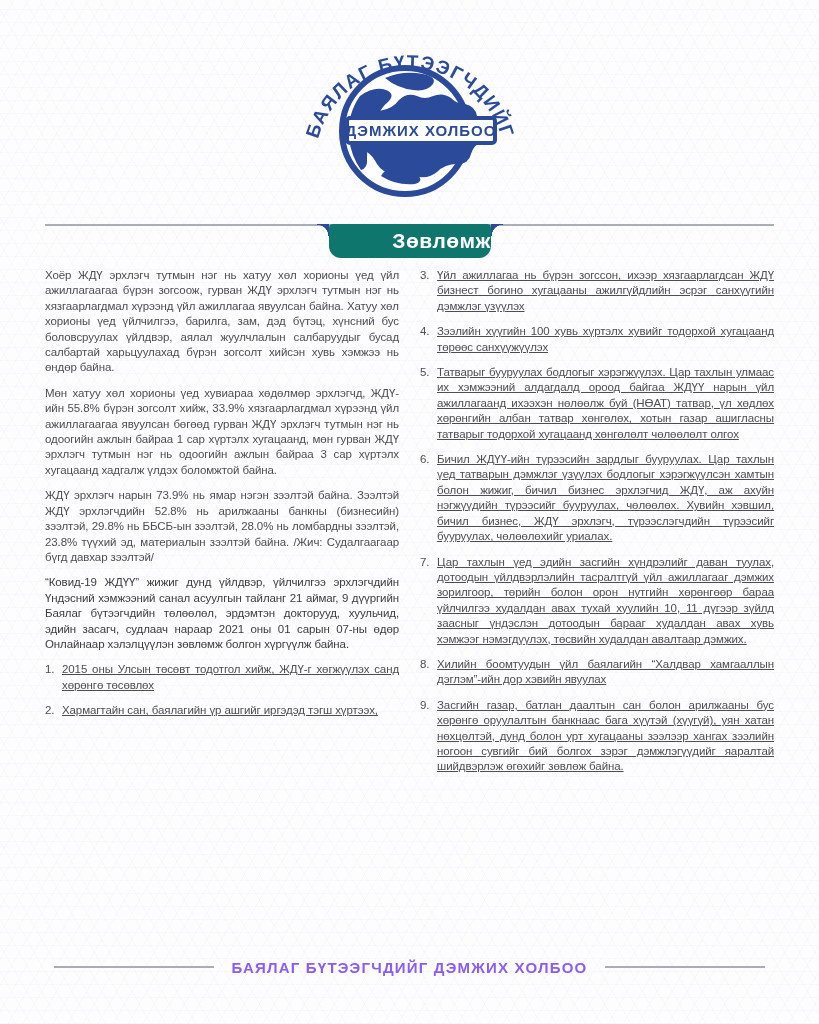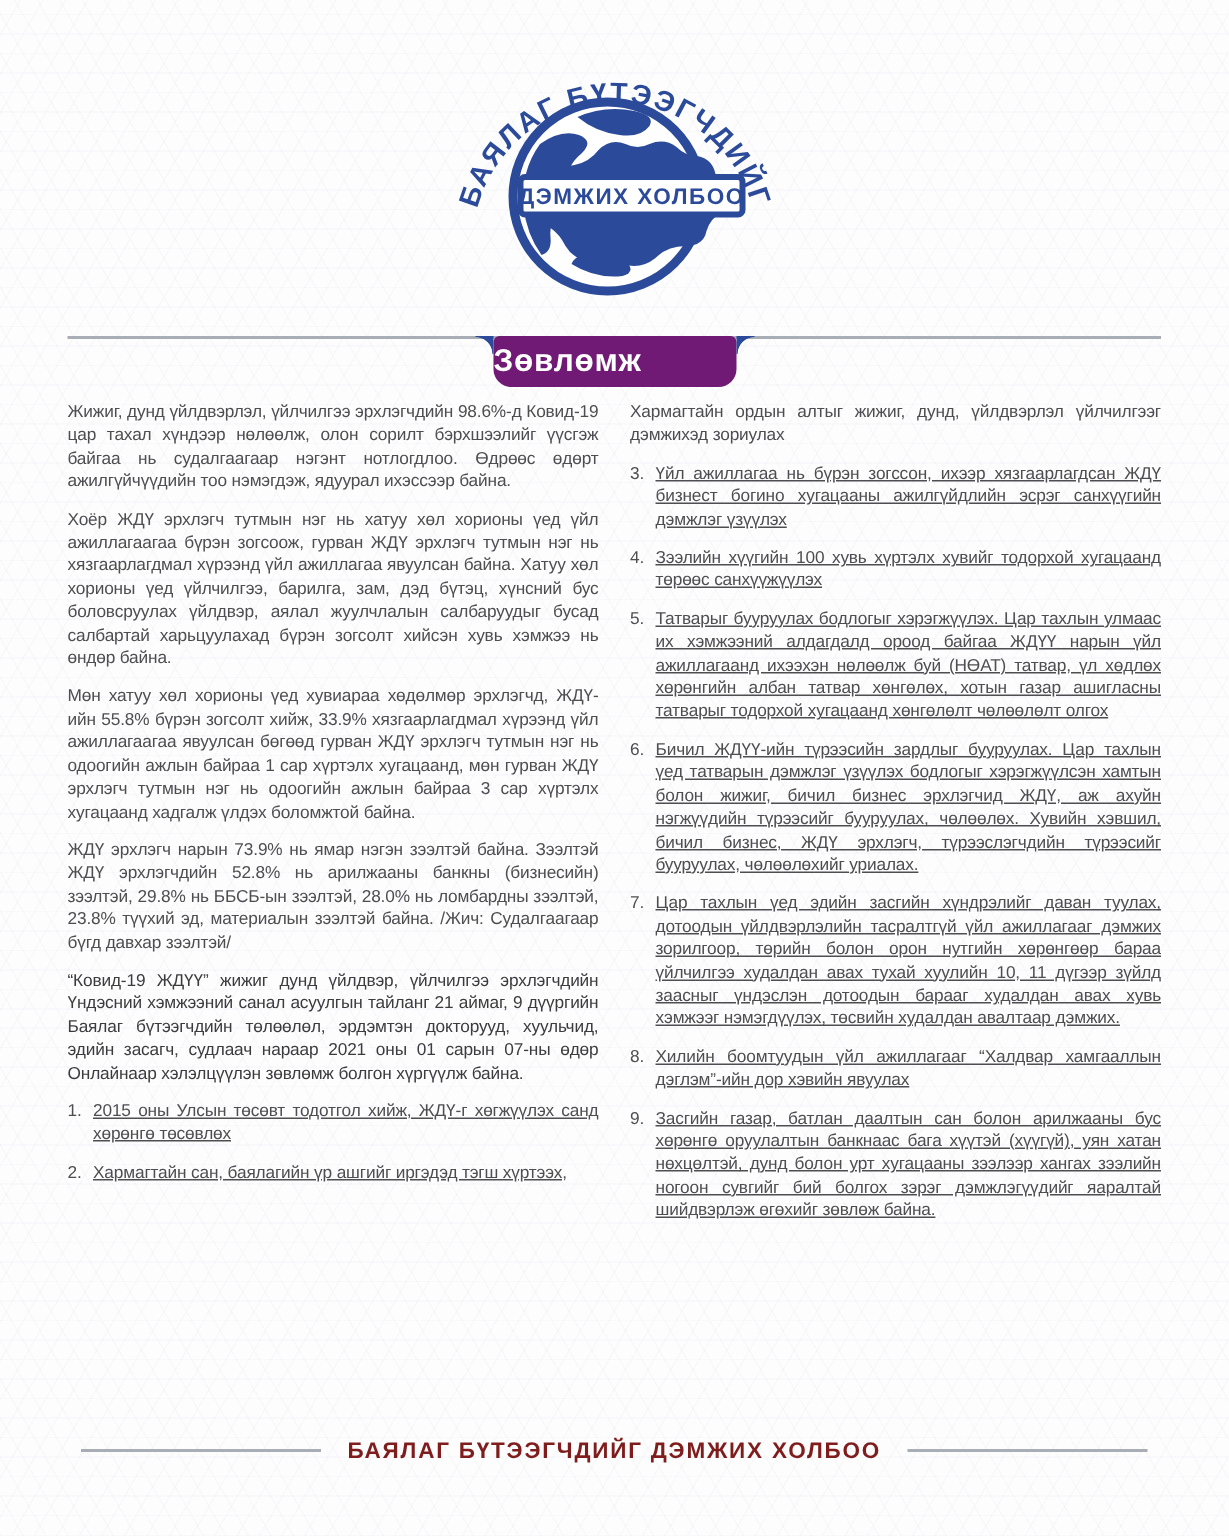--- a/index.html
+++ b/index.html
@@ -10,22 +10,22 @@
     background-image:
       repeating-linear-gradient(60deg, rgba(40,60,120,0.025) 0 1px, transparent 1px 13px),
       repeating-linear-gradient(-60deg, rgba(40,60,120,0.025) 0 1px, transparent 1px 13px),
       repeating-linear-gradient(0deg, rgba(40,60,120,0.018) 0 1px, transparent 1px 13px);
   }
   .logo-wrap{position:absolute;top:26px;left:0;width:819px;display:flex;justify-content:center;}
   
   .band{position:absolute;top:224px;left:45px;width:729px;height:2px;background:#a9adb5;}
   .ribbon{
     position:absolute;top:224px;left:329px;width:162px;height:34px;
-    background:#701a75;border-radius:4px 4px 12px 12px;
-    display:flex;align-items:center;justify-content:flex-start;
+    background:#0f766e;border-radius:4px 4px 12px 12px;
+    display:flex;align-items:center;justify-content:flex-end;
   }
   .ribbon::before{content:"";position:absolute;left:-12px;top:0;width:12px;height:12px;
     background:radial-gradient(circle at 0 100%, transparent 11px, #2b4a99 11.5px);}
   .ribbon::after{content:"";position:absolute;right:-12px;top:0;width:12px;height:12px;
     background:radial-gradient(circle at 100% 100%, transparent 11px, #2b4a99 11.5px);}
   .ribbon span{color:#ffffff;font-size:21px;font-weight:700;letter-spacing:.5px;}
   
   .content{
     position:absolute;top:268px;left:45px;width:729px;height:682px;overflow:hidden;
     display:flex;gap:21px;
@@ -36,21 +36,21 @@
   .col p{margin:0 0 10px 0;}
   .col p.bold{font-weight:400;color:#3c3c3e;}
   .li{display:flex;margin:0 0 10px 0;}
   .li .num{width:17px;flex:0 0 17px;}
   .li .txt{flex:1;text-align:justify;text-decoration:underline;}
   .cont{margin:0 0 10px 17px;}
   
   .footer{position:absolute;top:952px;left:45px;width:729px;height:30px;
     display:flex;align-items:center;justify-content:center;gap:18px;}
   .footer .line{height:2px;background:#a9adb5;flex:1;max-width:160px;}
-  .footer .ftext{color:#7f1d1d;font-weight:700;font-size:15px;letter-spacing:1.2px;white-space:nowrap;}
+  .footer .ftext{color:#8b5cf6;font-weight:700;font-size:15px;letter-spacing:1.2px;white-space:nowrap;}
 </style>
 </head>
 <body>
 
 <div class="logo-wrap">
   <svg width="250" height="180" viewBox="0 0 250 180">
     <defs>
       <path id="arcpath" d="M 32,118 A 95,95 0 0 1 218,118" fill="none"></path>
     </defs>
 
@@ -75,37 +75,35 @@
   </svg>
 </div>
 
 <div class="band"></div>
 <div class="ribbon">
   <span>Зөвлөмж</span>
 </div>
 
 <div class="content">
   <div class="col">
-    <p>Жижиг, дунд үйлдвэрлэл, үйлчилгээ эрхлэгчдийн 98.6%-д Ковид-19 цар тахал хүндээр нөлөөлж, олон сорилт бэрхшээлийг үүсгэж байгаа нь судалгаагаар нэгэнт нотлогдлоо. Өдрөөс өдөрт ажилгүйчүүдийн тоо нэмэгдэж, ядуурал ихэссээр байна.</p>
     <p>Хоёр ЖДҮ эрхлэгч тутмын нэг нь хатуу хөл хорионы үед үйл ажиллагаагаа бүрэн зогсоож, гурван ЖДҮ эрхлэгч тутмын нэг нь хязгаарлагдмал хүрээнд үйл ажиллагаа явуулсан байна. Хатуу хөл хорионы үед үйлчилгээ, барилга, зам, дэд бүтэц, хүнсний бус боловсруулах үйлдвэр, аялал жуулчлалын салбаруудыг бусад салбартай харьцуулахад бүрэн зогсолт хийсэн хувь хэмжээ нь өндөр байна.</p>
     <p>Мөн хатуу хөл хорионы үед хувиараа хөдөлмөр эрхлэгчд, ЖДҮ-ийн 55.8% бүрэн зогсолт хийж, 33.9% хязгаарлагдмал хүрээнд үйл ажиллагаагаа явуулсан бөгөөд гурван ЖДҮ эрхлэгч тутмын нэг нь одоогийн ажлын байраа 1 сар хүртэлх хугацаанд, мөн гурван ЖДҮ эрхлэгч тутмын нэг нь одоогийн ажлын байраа 3 сар хүртэлх хугацаанд хадгалж үлдэх боломжтой байна.</p>
     <p>ЖДҮ эрхлэгч нарын 73.9% нь ямар нэгэн зээлтэй байна. Зээлтэй ЖДҮ эрхлэгчдийн 52.8% нь арилжааны банкны (бизнесийн) зээлтэй, 29.8% нь ББСБ-ын зээлтэй, 28.0% нь ломбардны зээлтэй, 23.8% түүхий эд, материалын зээлтэй байна. /Жич: Судалгаагаар бүгд давхар зээлтэй/</p>
     <p class="bold">“Ковид-19 ЖДҮҮ” жижиг дунд үйлдвэр, үйлчилгээ эрхлэгчдийн Үндэсний хэмжээний санал асуулгын тайланг 21 аймаг, 9 дүүргийн Баялаг бүтээгчдийн төлөөлөл, эрдэмтэн докторууд, хуульчид, эдийн засагч, судлаач нараар 2021 оны 01 сарын 07-ны өдөр Онлайнаар хэлэлцүүлэн зөвлөмж болгон хүргүүлж байна.</p>
     <div class="li">
       <span class="num">1.</span>
       <span class="txt">2015 оны Улсын төсөвт тодотгол хийж, ЖДҮ-г хөгжүүлэх санд хөрөнгө төсөвлөх</span>
     </div>
     <div class="li">
       <span class="num">2.</span>
       <span class="txt">Хармагтайн сан, баялагийн үр ашгийг иргэдэд тэгш хүртээх,</span>
     </div>
   </div>
 
   <div class="col">
-    <p class="cont">Хармагтайн ордын алтыг жижиг, дунд, үйлдвэрлэл үйлчилгээг дэмжихэд зориулах</p>
     <div class="li">
       <span class="num">3.</span>
       <span class="txt">Үйл ажиллагаа нь бүрэн зогссон, ихээр хязгаарлагдсан ЖДҮ бизнест богино хугацааны ажилгүйдлийн эсрэг санхүүгийн дэмжлэг үзүүлэх</span>
     </div>
     <div class="li">
       <span class="num">4.</span>
       <span class="txt">Зээлийн хүүгийн 100 хувь хүртэлх хувийг тодорхой хугацаанд төрөөс санхүүжүүлэх</span>
     </div>
     <div class="li">
       <span class="num">5.</span>
@@ -114,21 +112,21 @@
     <div class="li">
       <span class="num">6.</span>
       <span class="txt">Бичил ЖДҮҮ-ийн түрээсийн зардлыг бууруулах. Цар тахлын үед татварын дэмжлэг үзүүлэх бодлогыг хэрэгжүүлсэн хамтын болон жижиг, бичил бизнес эрхлэгчид ЖДҮ, аж ахуйн нэгжүүдийн түрээсийг бууруулах, чөлөөлөх. Хувийн хэвшил, бичил бизнес, ЖДҮ эрхлэгч, түрээслэгчдийн түрээсийг бууруулах, чөлөөлөхийг уриалах.</span>
     </div>
     <div class="li">
       <span class="num">7.</span>
       <span class="txt">Цар тахлын үед эдийн засгийн хүндрэлийг даван туулах, дотоодын үйлдвэрлэлийн тасралтгүй үйл ажиллагааг дэмжих зорилгоор, төрийн болон орон нутгийн хөрөнгөөр бараа үйлчилгээ худалдан авах тухай хуулийн 10, 11 дүгээр зүйлд заасныг үндэслэн дотоодын барааг худалдан авах хувь хэмжээг нэмэгдүүлэх, төсвийн худалдан авалтаар дэмжих.</span>
     </div>
     <div class="li">
       <span class="num">8.</span>
-      <span class="txt">Хилийн боомтуудын үйл ажиллагааг “Халдвар хамгааллын дэглэм”-ийн дор хэвийн явуулах</span>
+      <span class="txt">Хилийн боомтуудын үйл баялагийн “Халдвар хамгааллын дэглэм”-ийн дор хэвийн явуулах</span>
     </div>
     <div class="li">
       <span class="num">9.</span>
       <span class="txt">Засгийн газар, батлан даалтын сан болон арилжааны бус хөрөнгө оруулалтын банкнаас бага хүүтэй (хүүгүй), уян хатан нөхцөлтэй, дунд болон урт хугацааны зээлээр хангах зээлийн ногоон сувгийг бий болгох зэрэг дэмжлэгүүдийг яаралтай шийдвэрлэж өгөхийг зөвлөж байна.</span>
     </div>
   </div>
 </div>
 
 <div class="footer">
   <div class="line"></div>

